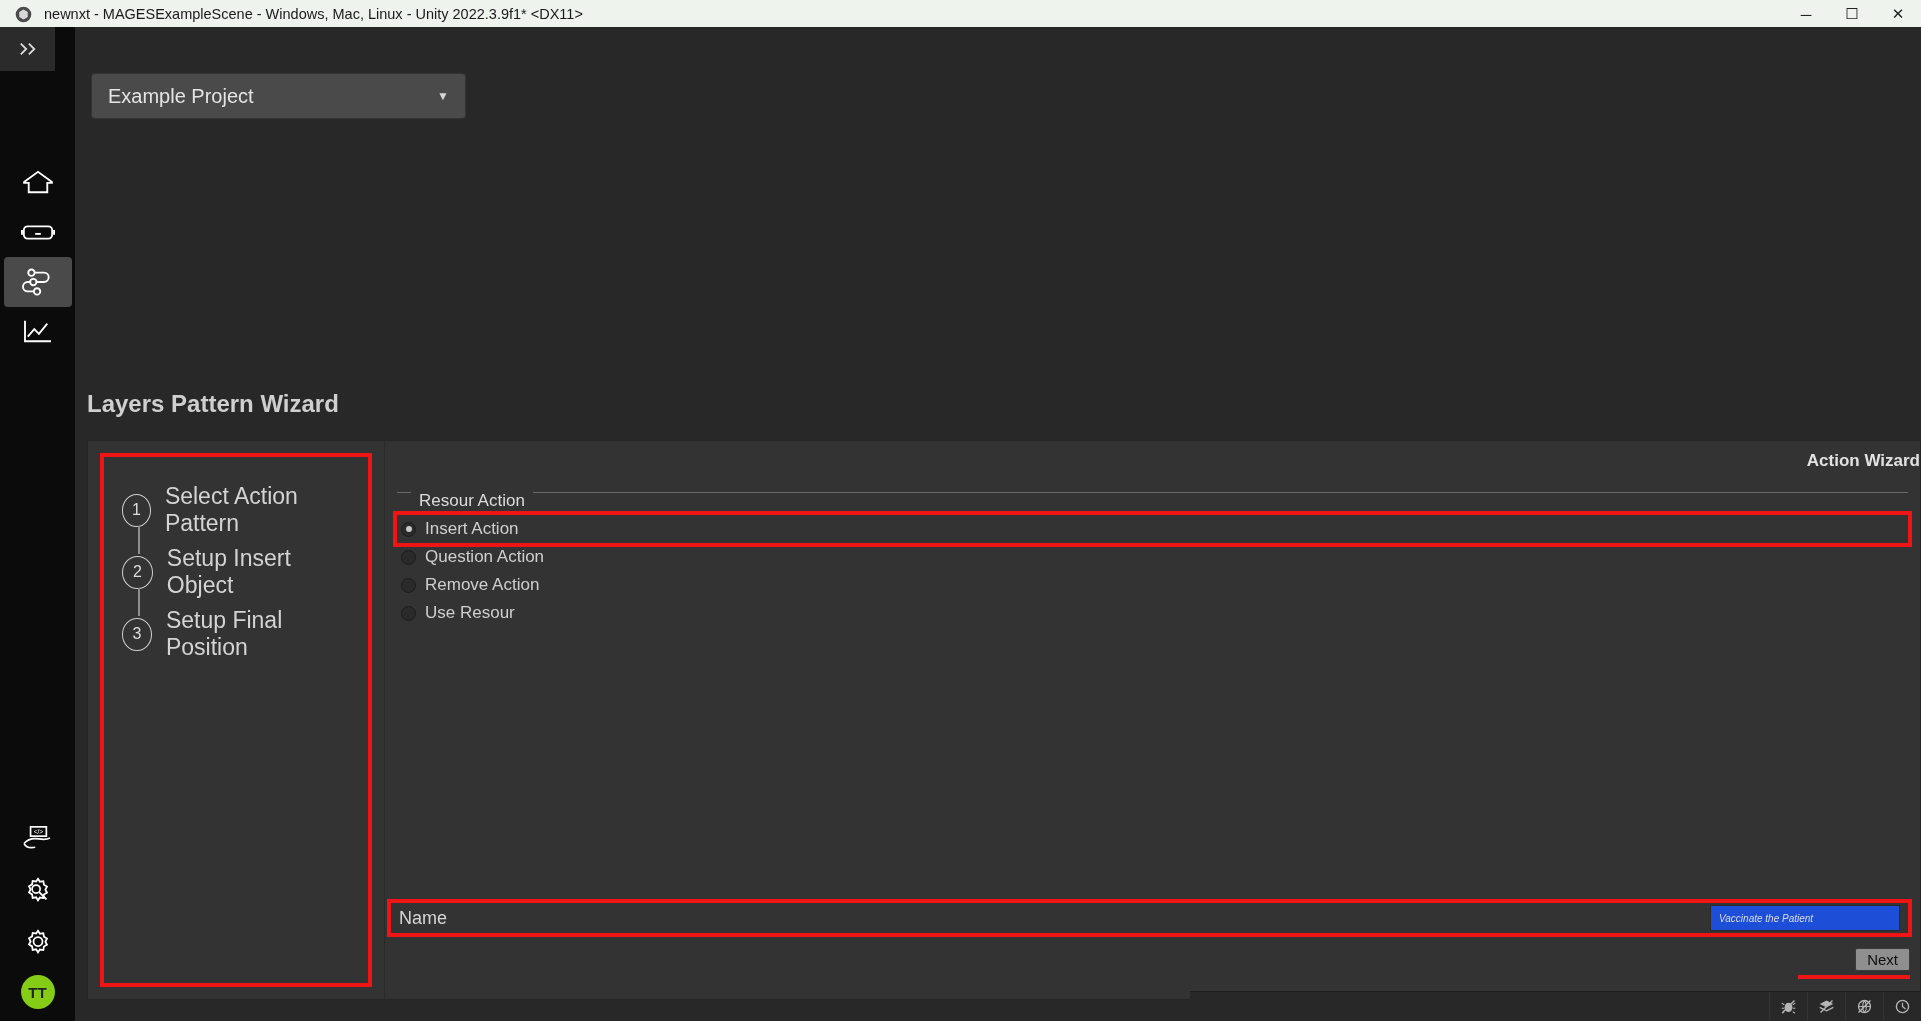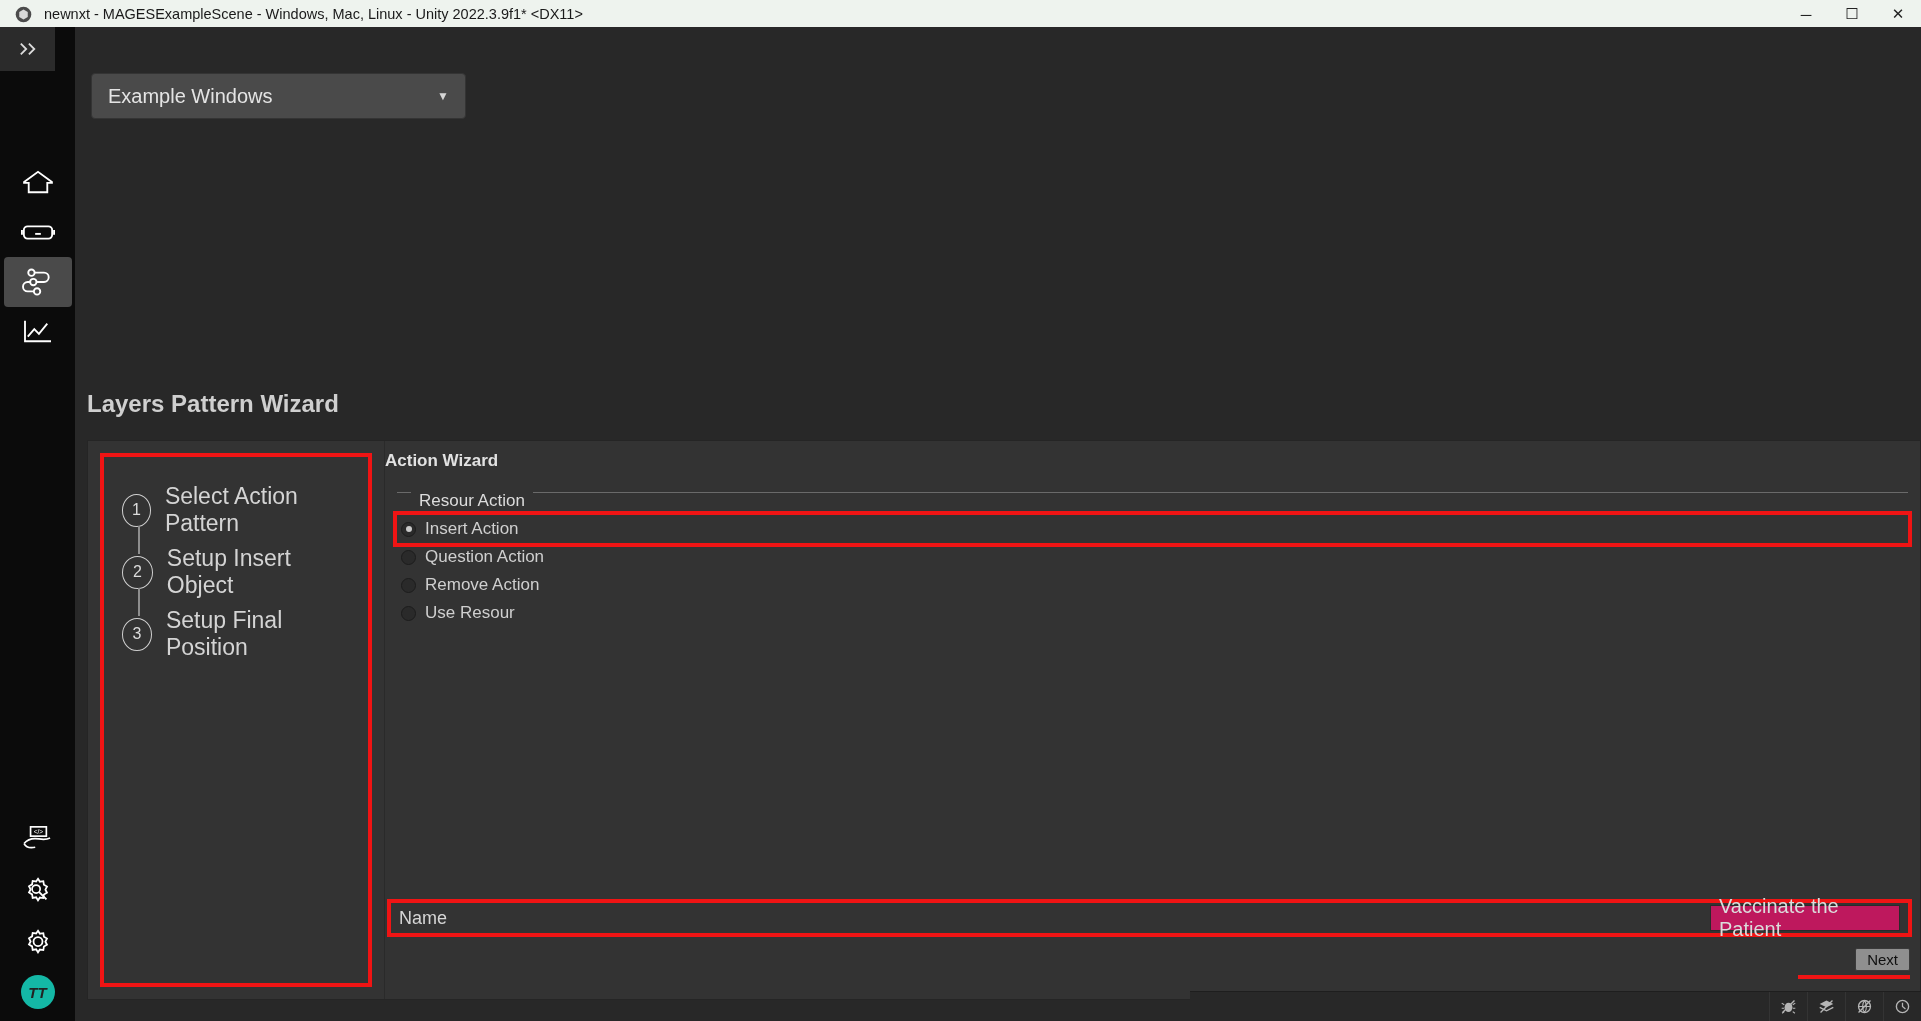--- a/index.html
+++ b/index.html
@@ -192,22 +192,22 @@
 
   .insp-body{ position:absolute; left:0; top:27px; right:0; bottom:0; background:#282828; display:flex; }
   .icon-rail{
     width:75px; background:#0b0b0b; display:flex; flex-direction:column; align-items:center;
     padding-top:130px; gap:0; position:relative;
   }
   .rail-icon{ width:68px; height:50px; display:flex; align-items:center; justify-content:center; border-radius:4px; }
   .rail-icon.sel{ background:#4a4a4a; }
   .rail-bottom{ position:absolute; bottom:12px; left:0; width:100%; display:flex; flex-direction:column; align-items:center; gap:2px;}
   .avatar-tt{
-    width:34px; height:34px; border-radius:50%; background:#14b8a6; color:#222;
-    display:flex; align-items:center; justify-content:center; font-weight:bold; font-size:15px; margin-top:6px;font-style:italic;
+    width:34px; height:34px; border-radius:50%; background:#84cc16; color:#222;
+    display:flex; align-items:center; justify-content:center; font-weight:bold; font-size:15px; margin-top:6px;
   }
   .rail-expand{
     position:absolute; left:0; top:0; width:55px; height:44px; background:#2b2b2b;
     display:flex; align-items:center; justify-content:center; color:#d0d0d0; font-size:20px;
   }
 
   .mages-main{ flex:1; position:relative; }
   .proj-dd{
     position:absolute; left:16px; top:46px; width:375px; height:46px;
     background:#4a4a4a; border:1px solid #343434; border-radius:4px;
@@ -224,37 +224,37 @@
   }
   .step{ display:flex; align-items:center; gap:14px; height:62px; position:relative; }
   .step .num{
     width:33px; height:33px; border-radius:50%; border:1.6px solid #cfcfcf;
     display:flex; align-items:center; justify-content:center; font-size:16px; color:#dcdcdc; background:transparent;
   }
   .step .stx{ font-size:23px; color:#d4d4d4; }
   .connector{ position:absolute; left:16px; top:47px; width:2px; height:28px; background:#8e8e8e; }
 
   .wizpane{ flex:1; border-left:1px solid #2a2a2a; position:relative; }
-  .wiz-head{ text-align:left; font-size:17px; font-weight:bold; color:#e2e2e2; padding:10px 0 6px; }
+  .wiz-head{ text-align:right; font-size:17px; font-weight:bold; color:#e2e2e2; padding:10px 0 6px; }
   .fieldset{ position:relative; margin:6px 12px 0; padding-top:8px; }
   .fs-line{ position:absolute; left:0; right:0; top:9px; height:1px; background:#6a6a6a; }
   .fs-legend{ position:relative; display:inline-block; background:#333333; padding:0 8px; font-size:17px; color:#dcdcdc; margin-left:14px; }
   .radio-row{ display:flex; align-items:center; gap:9px; height:28px; padding-left:4px; font-size:17px; color:#cfcfcf; }
   .radio{ width:15px; height:15px; border-radius:50%; background:#2a2a2a; border:1px solid #1c1c1c; display:flex; align-items:center; justify-content:center;}
   .radio .dot{ width:6px; height:6px; border-radius:50%; background:#c9c9c9; }
   .hl-red{ outline:4px solid #f01414; }
 
   .name-row{
     position:absolute; left:2px; right:8px; bottom:62px; height:38px;
     display:flex; align-items:center; border:4px solid #f01414; padding:0 8px;
   }
   .name-lbl{ font-size:18px; color:#d6d6d6; }
   .name-input{
-    margin-left:auto; width:190px; height:26px; background:#be185d; border:1px solid #2a2a2a;
-    display:flex; align-items:center; padding-left:8px; font-size:20px; color:#dcdcdc;
+    margin-left:auto; width:190px; height:26px; background:#1d4ed8; border:1px solid #2a2a2a;
+    display:flex; align-items:center; padding-left:8px; font-size:10px; color:#dcdcdc;font-style:italic;
   }
   .next-wrap{ position:absolute; right:10px; bottom:20px; display:flex; flex-direction:column; align-items:flex-end; gap:4px; }
   .next-btn{ background:#8f8f8f; border:1px solid #3a3a3a; border-radius:2px; color:#101010; font-size:15px; padding:2px 11px; }
   .next-underline{ width:112px; height:4px; background:#f01414; }
 
   
   .statusbar{
     position:absolute; left:1190px; bottom:0; width:731px; height:30px;
     background:#282828; display:flex; align-items:center; justify-content:flex-end; gap:0;
     border-top:1px solid #1e1e1e;
@@ -1068,21 +1068,21 @@
               <path d="M17 4l2 3.2 3.7-.6.6 3.7 3.3 2-1.7 3.3 1.7 3.3-3.3 2-.6 3.7-3.7-.6L17 27l-2-3.2-3.7.6-.6-3.7-3.3-2 1.7-3.3L7.4 12l3.3-2 .6-3.7 3.7.6z" fill="none" stroke="#fff" stroke-width="1.9"></path>
               <circle cx="17" cy="15.5" r="4.8" fill="none" stroke="#fff" stroke-width="1.9"></circle>
             </svg>
           </div>
           <div class="avatar-tt">TT</div>
         </div>
       </div>
 
       <div class="mages-main">
         <div class="proj-dd">
-          <span>Example Windows</span>
+          <span>Example Project</span>
           <span class="cv">▼</span>
         </div>
 
         <div class="wiz-title">Layers Pattern Wizard</div>
 
         <div class="wiz-box">
           <div class="steps">
             <div class="step">
               <span class="num">1</span>
               <span class="stx">Select Action Pattern</span>

